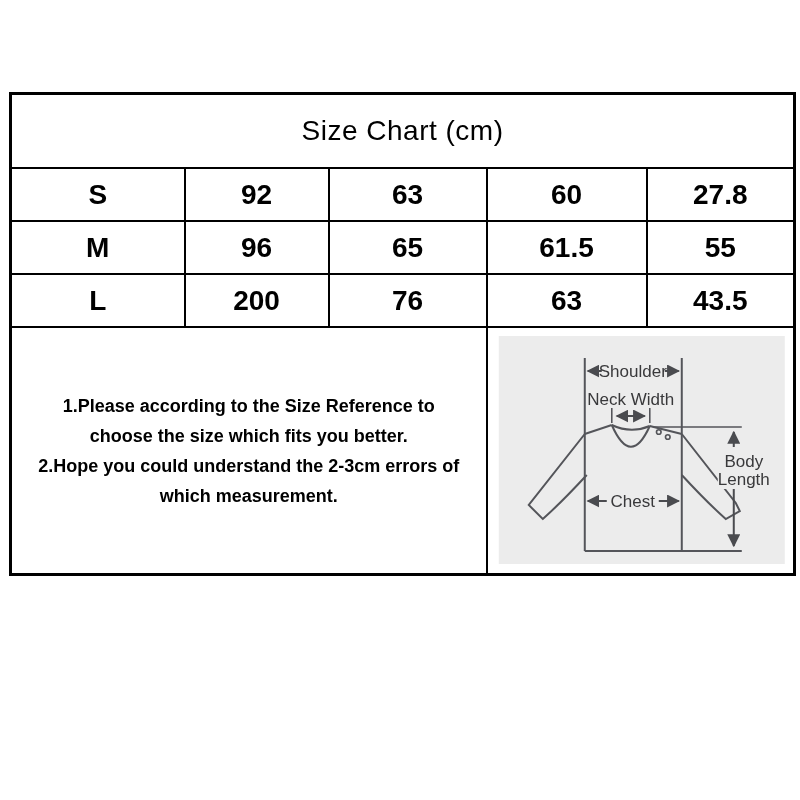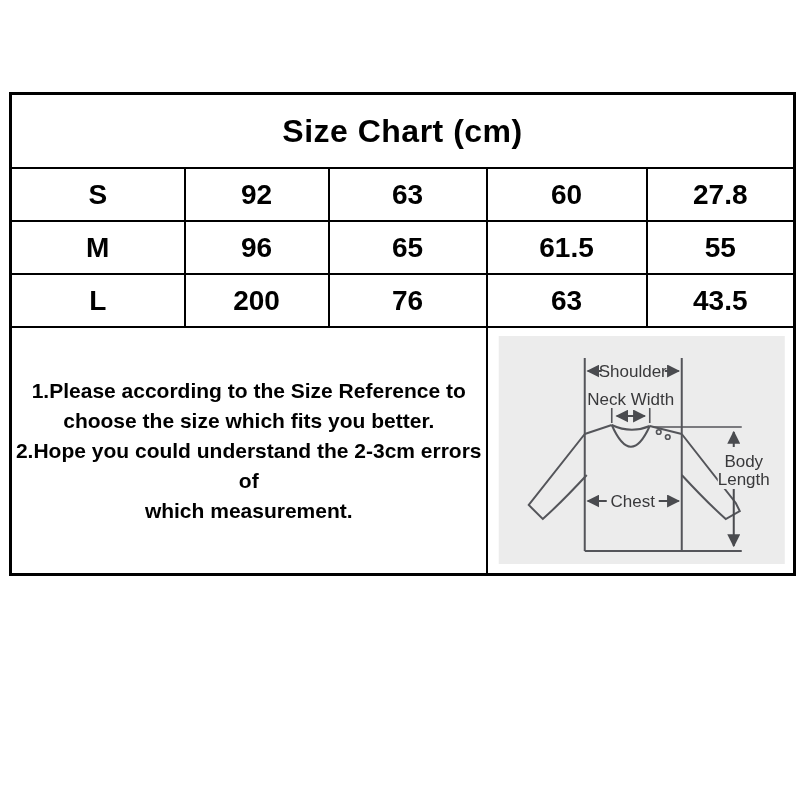--- a/index.html
+++ b/index.html
@@ -14,26 +14,26 @@
   }
   table.size-table {
     position: absolute; left: 9px; top: 92px; width: 784px;
     border-collapse: collapse; table-layout: fixed;
     background: #ffffff; border: 3px solid #000000;
   }
   .size-table td, .size-table th {
     border: 2px solid #000000; text-align: center; vertical-align: middle;
     padding: 0; color: #000000; overflow: hidden;
   }
-  .title-cell { height: 72px; font-size: 32px; font-weight: bold; letter-spacing: 0.5px; }
+  .title-cell { height: 72px; font-size: 28px; font-weight: normal; letter-spacing: 0.5px; }
   th.col-header { height: 81px; font-size: 29px; font-weight: bold; line-height: 1.18; }
   tr.data-row td { height: 51px; font-size: 28px; font-weight: bold; }
   tr.data-row td.size-cell { font-weight: bold; }
   td.notes-cell { height: 245px; }
-  .notes-block { font-size: 21px; font-weight: bold; line-height: 30px; color: #000; }
+  .notes-block { font-size: 18px; font-weight: bold; line-height: 30px; color: #000; }
   td.diagram-cell { padding: 0; }
   .diagram-wrap { width: 100%; height: 245px; position: relative; }
   .diagram-wrap svg { display: block; width: 100%; height: 100%; }
   .diag-line { stroke: #54555a; stroke-width: 2; fill: none; stroke-linecap: butt; }
   .diag-thin { stroke: #54555a; stroke-width: 1.6; fill: none; }
   .diag-arrow { stroke: #4a4b4f; stroke-width: 2; fill: none; }
   .diag-text { fill: #39393b; font-size: 17px; font-family: "Liberation Sans", sans-serif; }
 </style>
 </head>
 <body>

